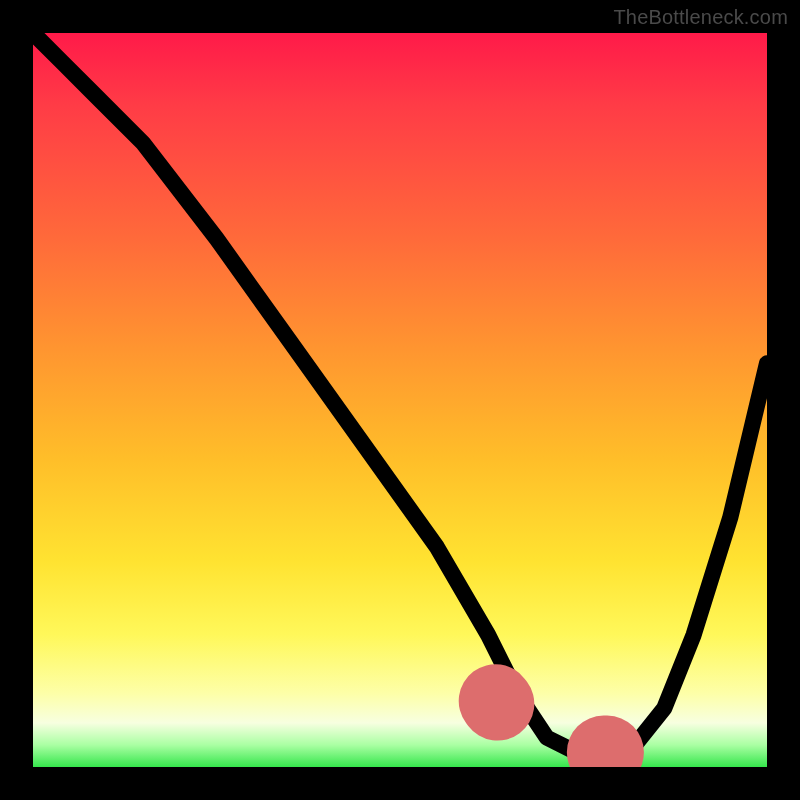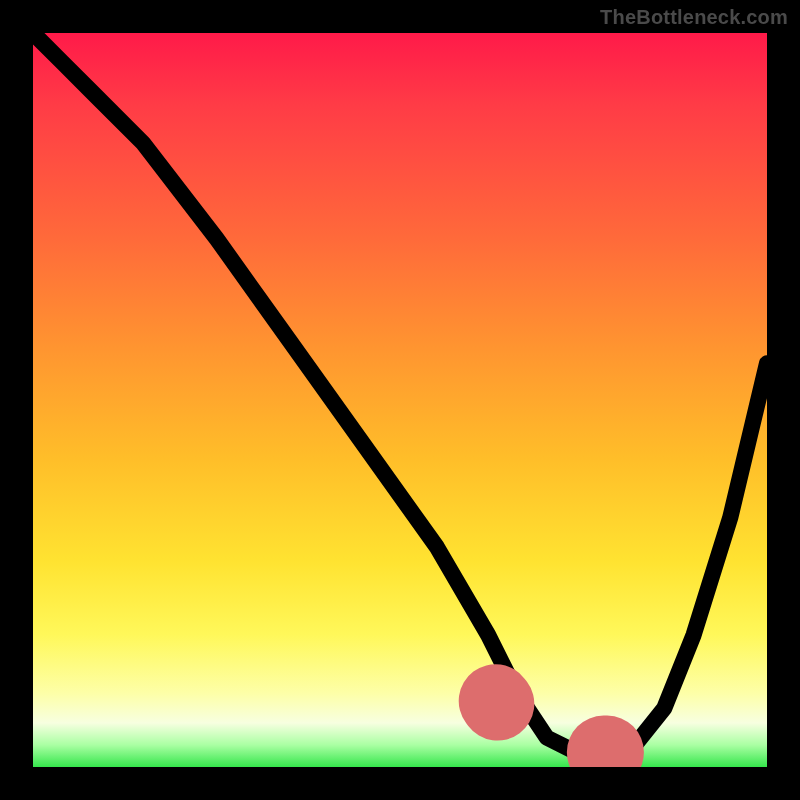--- a/index.html
+++ b/index.html
@@ -21,21 +21,21 @@
     background: #000;
   }
 
   .watermark {
     position: absolute;
     top: 6px;
     right: 12px;
     color: #4a4a4a;
     font-size: 20px;
     letter-spacing: 0.2px;
-    font-weight: 700;
+    font-weight: 400;
     z-index: 50;
   }
 
   .plot {
     position: absolute;
     left: 33px;
     top: 33px;
     width: 734px;
     height: 734px;
     overflow: hidden;

